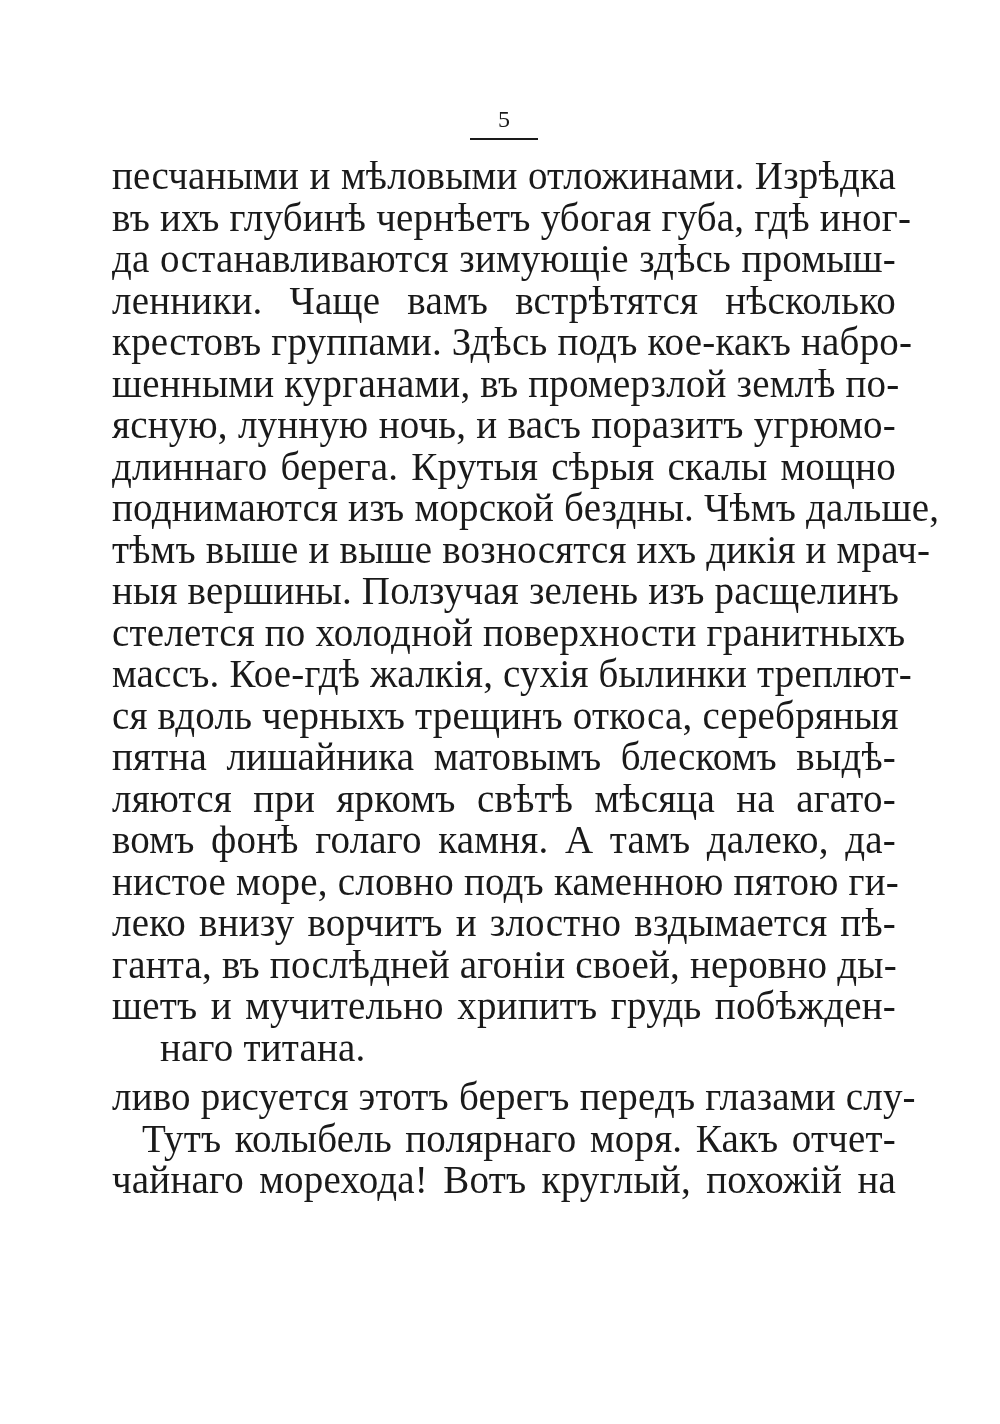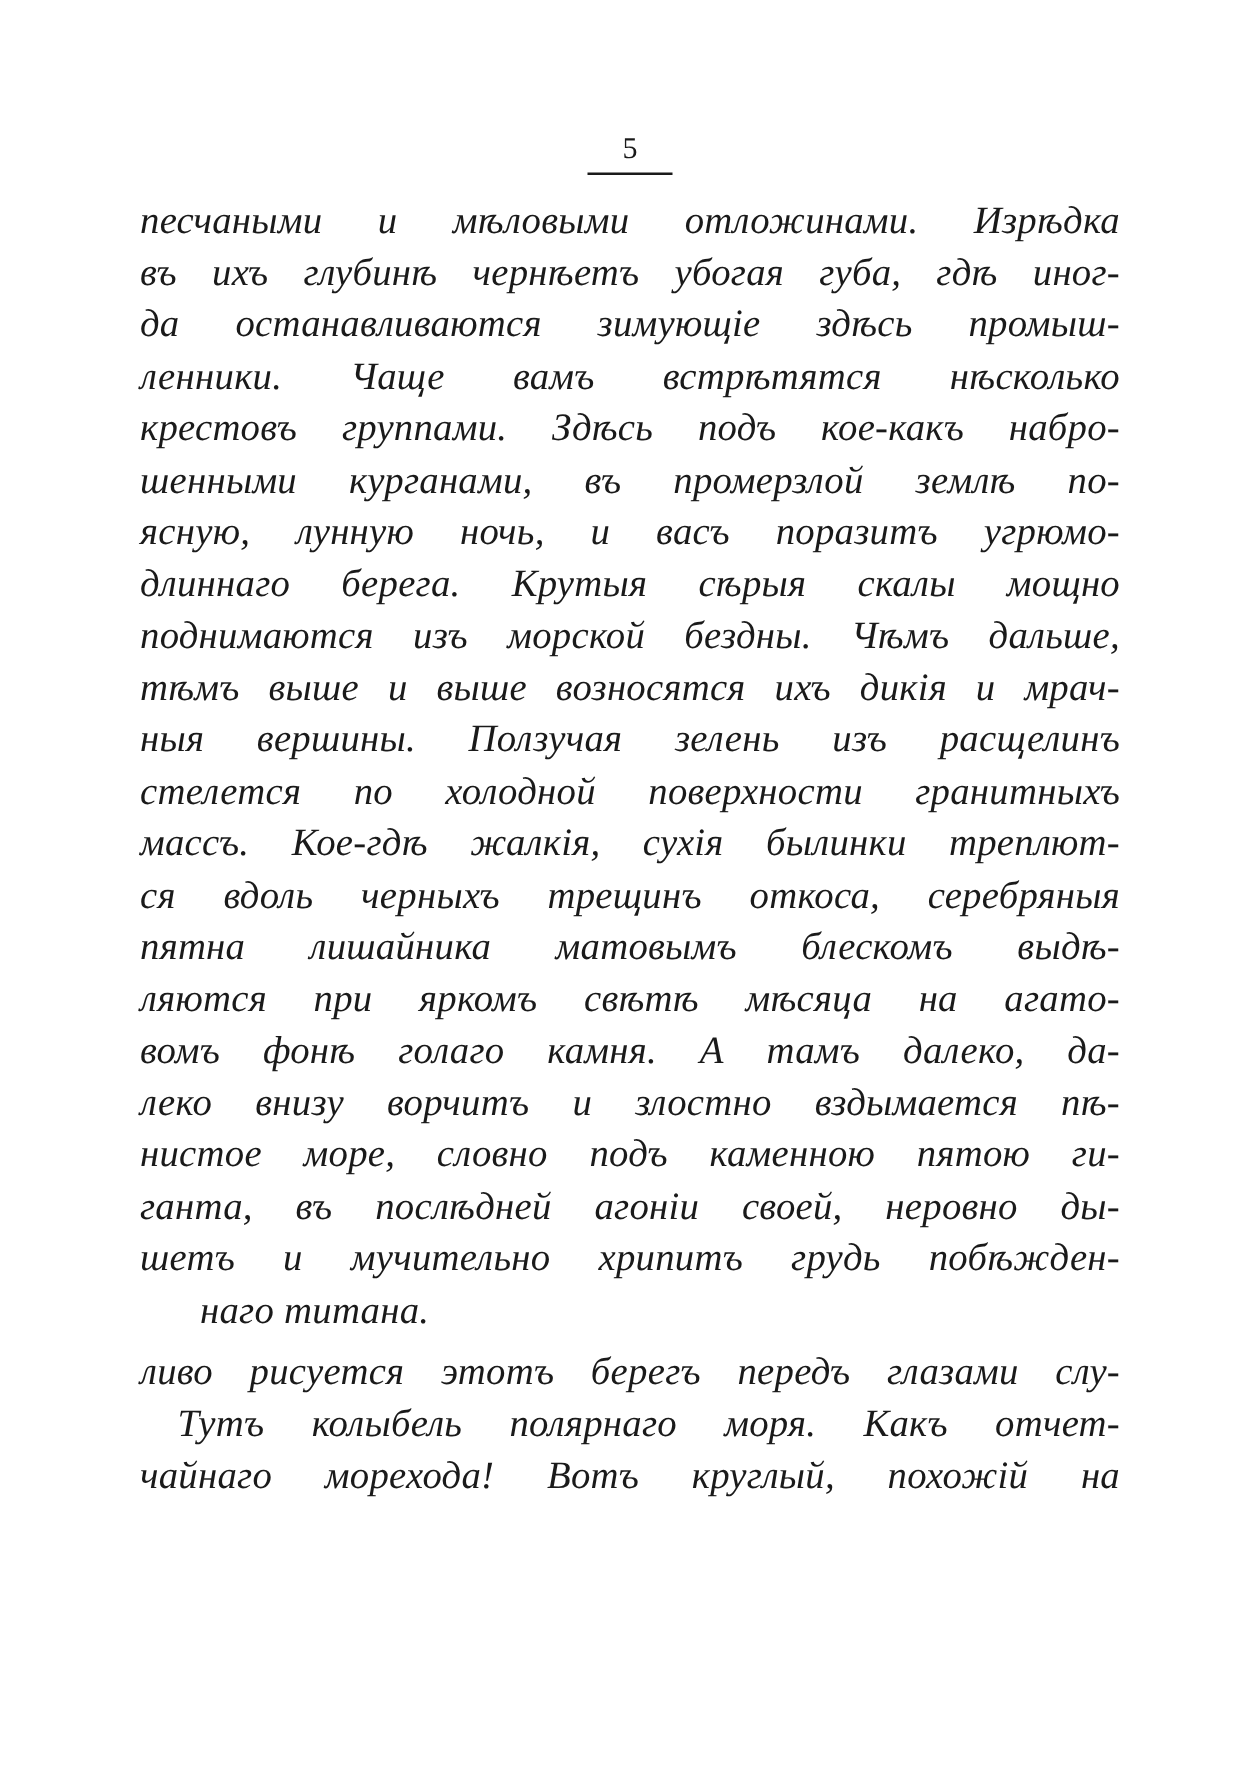--- a/index.html
+++ b/index.html
@@ -34,26 +34,25 @@
   }
   .text-block {
     position: absolute;
     left: 112px;
     width: 784px;
     top: 155px;
   }
   .line {
     height: 41.5px;
     line-height: 41.5px;
-    font-size: 31px;
+    font-size: 39px;
     white-space: nowrap;
     text-align: justify;
     text-align-last: justify;
     letter-spacing: 0.2px;
-    font-style: italic;
   }
   .line.last {
     text-align-last: left;
     margin-left: 48px;
   }
   .line.indent {
     padding-left: 30px;
   }
   .para-gap {
     height: 8px;
@@ -78,22 +77,22 @@
       <div class="line">длиннаго берега. Крутыя сѣрыя скалы мощно</div>
       <div class="line">поднимаются изъ морской бездны. Чѣмъ дальше,</div>
       <div class="line">тѣмъ выше и выше возносятся ихъ дикія и мрач-</div>
       <div class="line">ныя вершины. Ползучая зелень изъ расщелинъ</div>
       <div class="line">стелется по холодной поверхности гранитныхъ</div>
       <div class="line">массъ. Кое-гдѣ жалкія, сухія былинки треплют-</div>
       <div class="line">ся вдоль черныхъ трещинъ откоса, серебряныя</div>
       <div class="line">пятна лишайника матовымъ блескомъ выдѣ-</div>
       <div class="line">ляются при яркомъ свѣтѣ мѣсяца на агато-</div>
       <div class="line">вомъ фонѣ голаго камня. А тамъ далеко, да-</div>
+      <div class="line">нистое море, словно подъ каменною пятою ги-</div>
       <div class="line">леко внизу ворчитъ и злостно вздымается пѣ-</div>
-      <div class="line">нистое море, словно подъ каменною пятою ги-</div>
       <div class="line">ганта, въ послѣдней агоніи своей, неровно ды-</div>
       <div class="line">шетъ и мучительно хрипитъ грудь побѣжден-</div>
       <div class="line last">наго титана.</div>
     </div>
 
     <div class="para-gap"></div>
 
     <div>
       <div class="line">ливо рисуется этотъ берегъ передъ глазами слу-</div>
       <div class="line indent">Тутъ колыбель полярнаго моря. Какъ отчет-</div>

